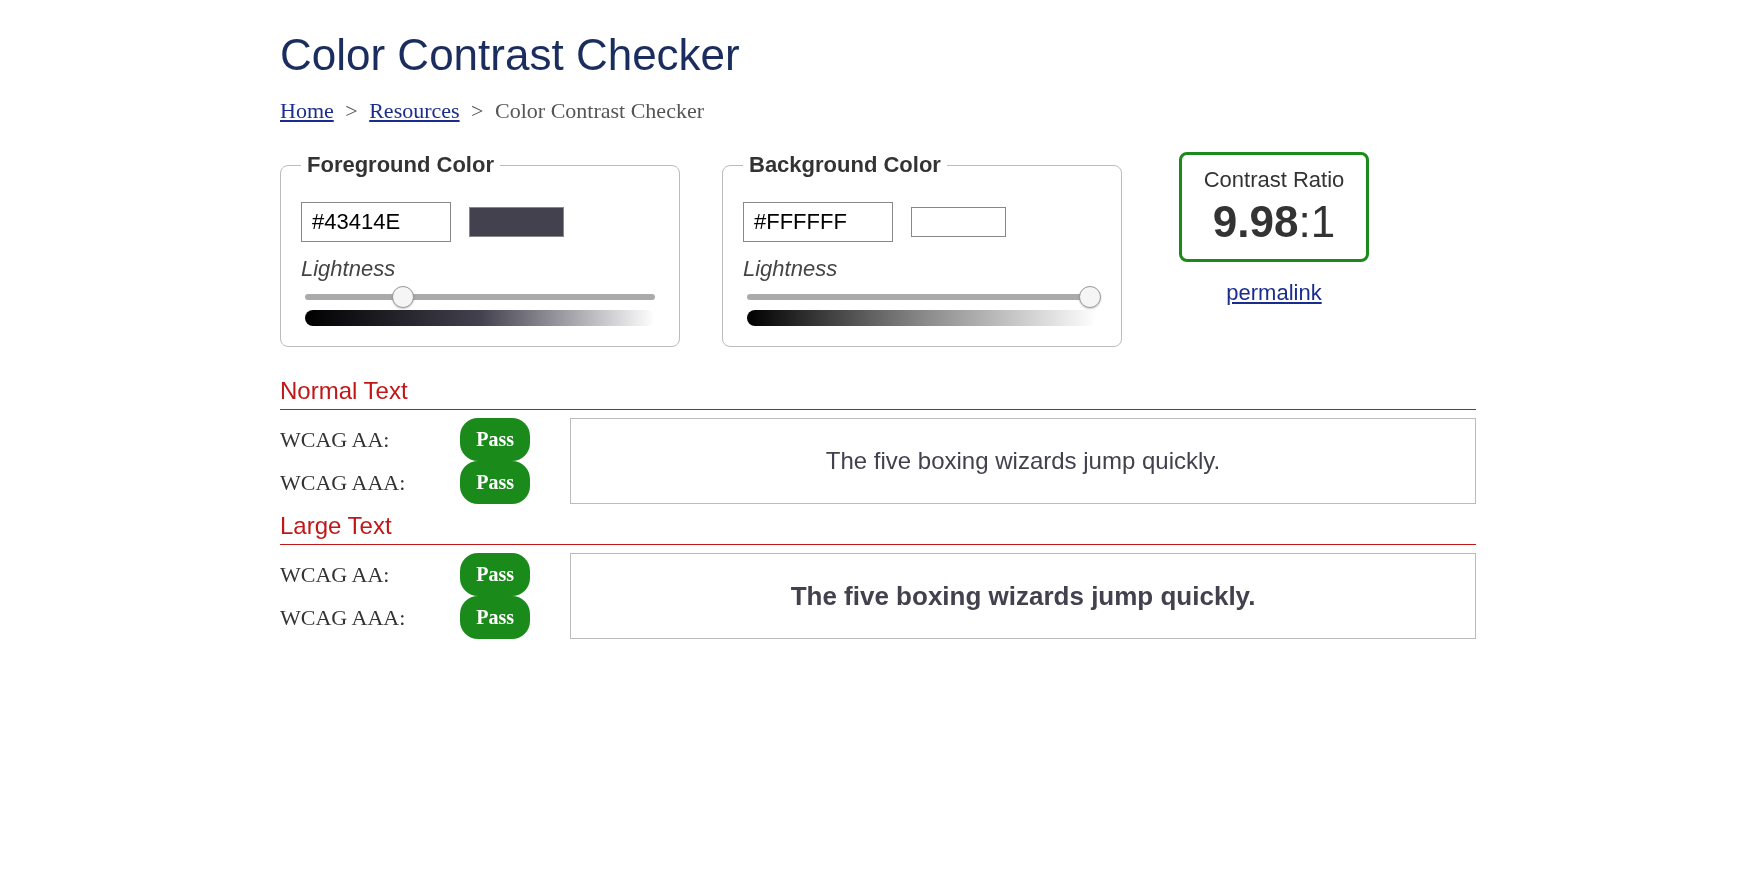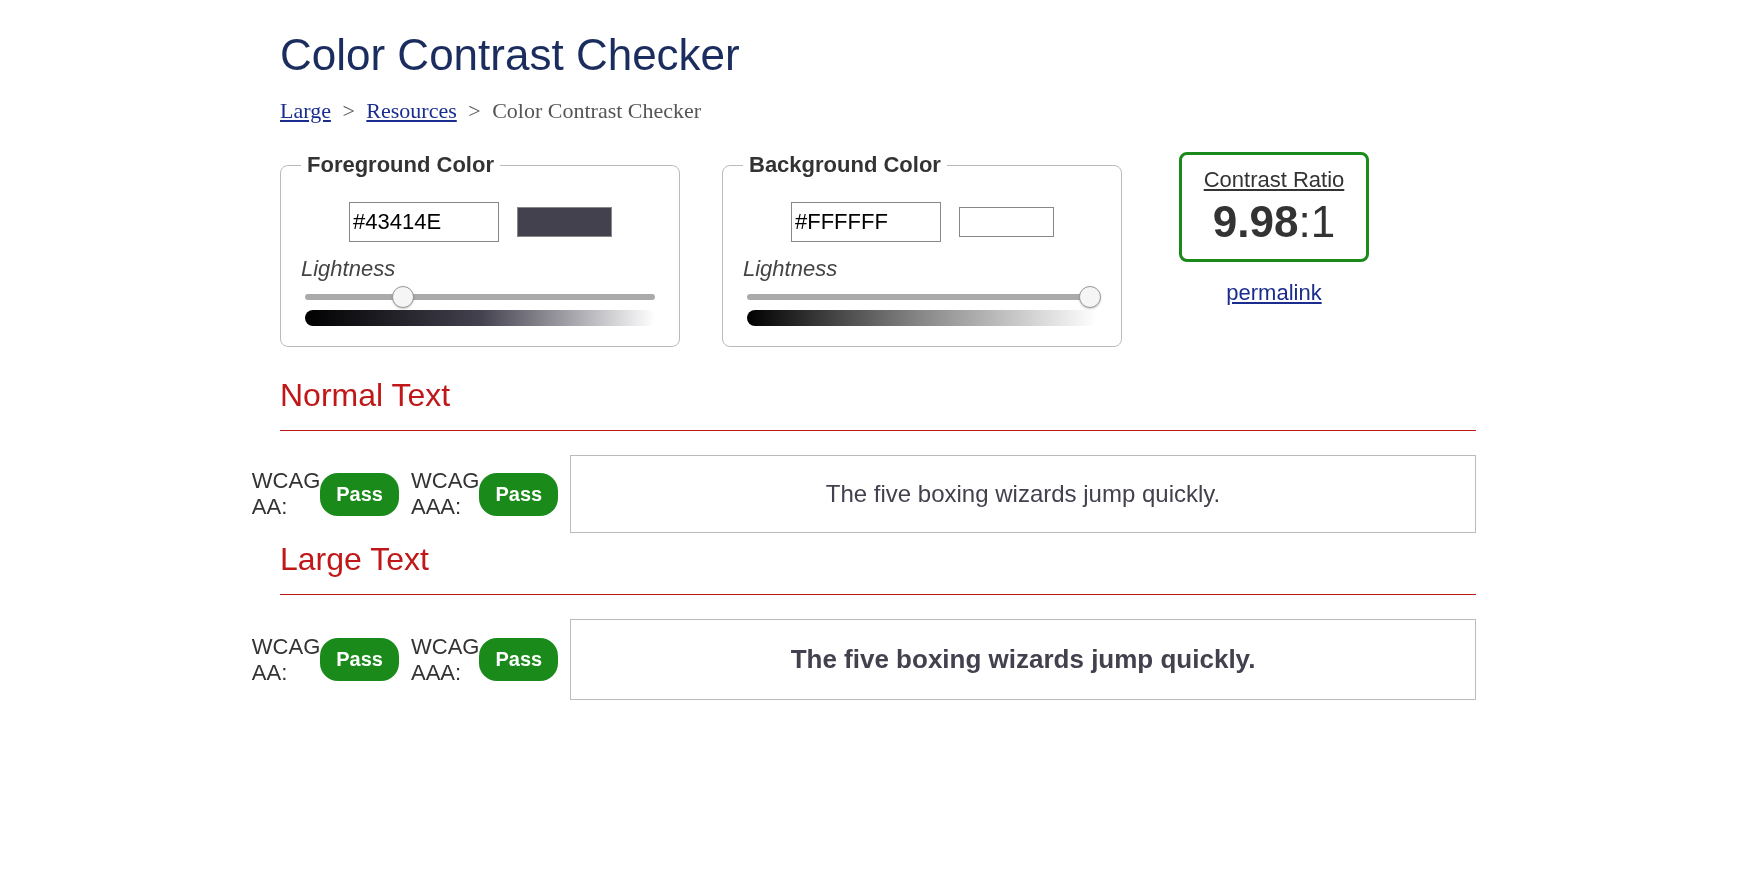--- a/index.html
+++ b/index.html
@@ -53,26 +53,25 @@
       padding: 0 6px;
     }
     .hex-row {
       display: flex;
       align-items: center;
       gap: 18px;
       margin-bottom: 14px;
     }
     .hex-input {
       border: 1px solid #888;
-      padding: 6px 3px;
+      padding: 6px 10px;
       font-size: 22px;
       font-family: inherit;
       width: 150px;
       height: 40px;
-      margin-left: 48px;
     }
     .swatch {
       width: 95px;
       height: 30px;
       border: 1px solid #888;
     }
     .lightness-label {
       font-size: 22px;
       color: #444;
       margin-bottom: 8px;
@@ -112,55 +111,55 @@
     .ratio-box {
       border: 3px solid #1a8a1a;
       border-radius: 8px;
       padding: 12px 22px;
       text-align: center;
     }
     .ratio-title {
       font-size: 22px;
       color: #333;
       margin-bottom: 4px;
-      text-decoration: underline;
     }
     .ratio-value {
       font-size: 44px;
       color: #333;
     }
     .ratio-value .num {
       font-weight: 700;
     }
     .permalink {
       color: #1a2d8e;
       text-decoration: underline;
       font-size: 22px;
     }
     .section-title {
       color: #c01818;
-      font-size: 32px;
+      font-size: 24px;
       font-weight: 400;
       border-bottom: 1px solid #c01818;
-      padding-bottom: 16px;
-      margin-bottom: 24px;
+      padding-bottom: 4px;
+      margin-bottom: 8px;
       margin-top: 8px;
     }
     .result-row {
       display: flex;
       align-items: stretch;
       gap: 40px;
       margin-bottom: 8px;
     }
     .result-checks {
       width: 250px;
       display: flex;
-      flex-direction: row;
-      gap: 12px;
+      flex-direction: column;
+      gap: 0;
       justify-content: center;
+      font-family: Liberation Serif, serif;
     }
     .check-line {
       display: flex;
       align-items: center;
       justify-content: space-between;
       font-size: 22px;
       color: #333;
     }
     .pill {
       display: inline-block;
@@ -188,21 +187,21 @@
       font-size: 26px;
       font-weight: 700;
     }
   </style>
 </head>
 <body>
 
 <h1>Color Contrast Checker</h1>
 
 <div class="breadcrumb">
-  <a href="#">Large</a>
+  <a href="#">Home</a>
   <span class="sep">&gt;</span>
   <a href="#">Resources</a>
   <span class="sep">&gt;</span>
   <span>Color Contrast Checker</span>
 </div>
 
 <div class="controls-row">
   <fieldset>
     <legend>Foreground Color</legend>
     <div class="hex-row">

